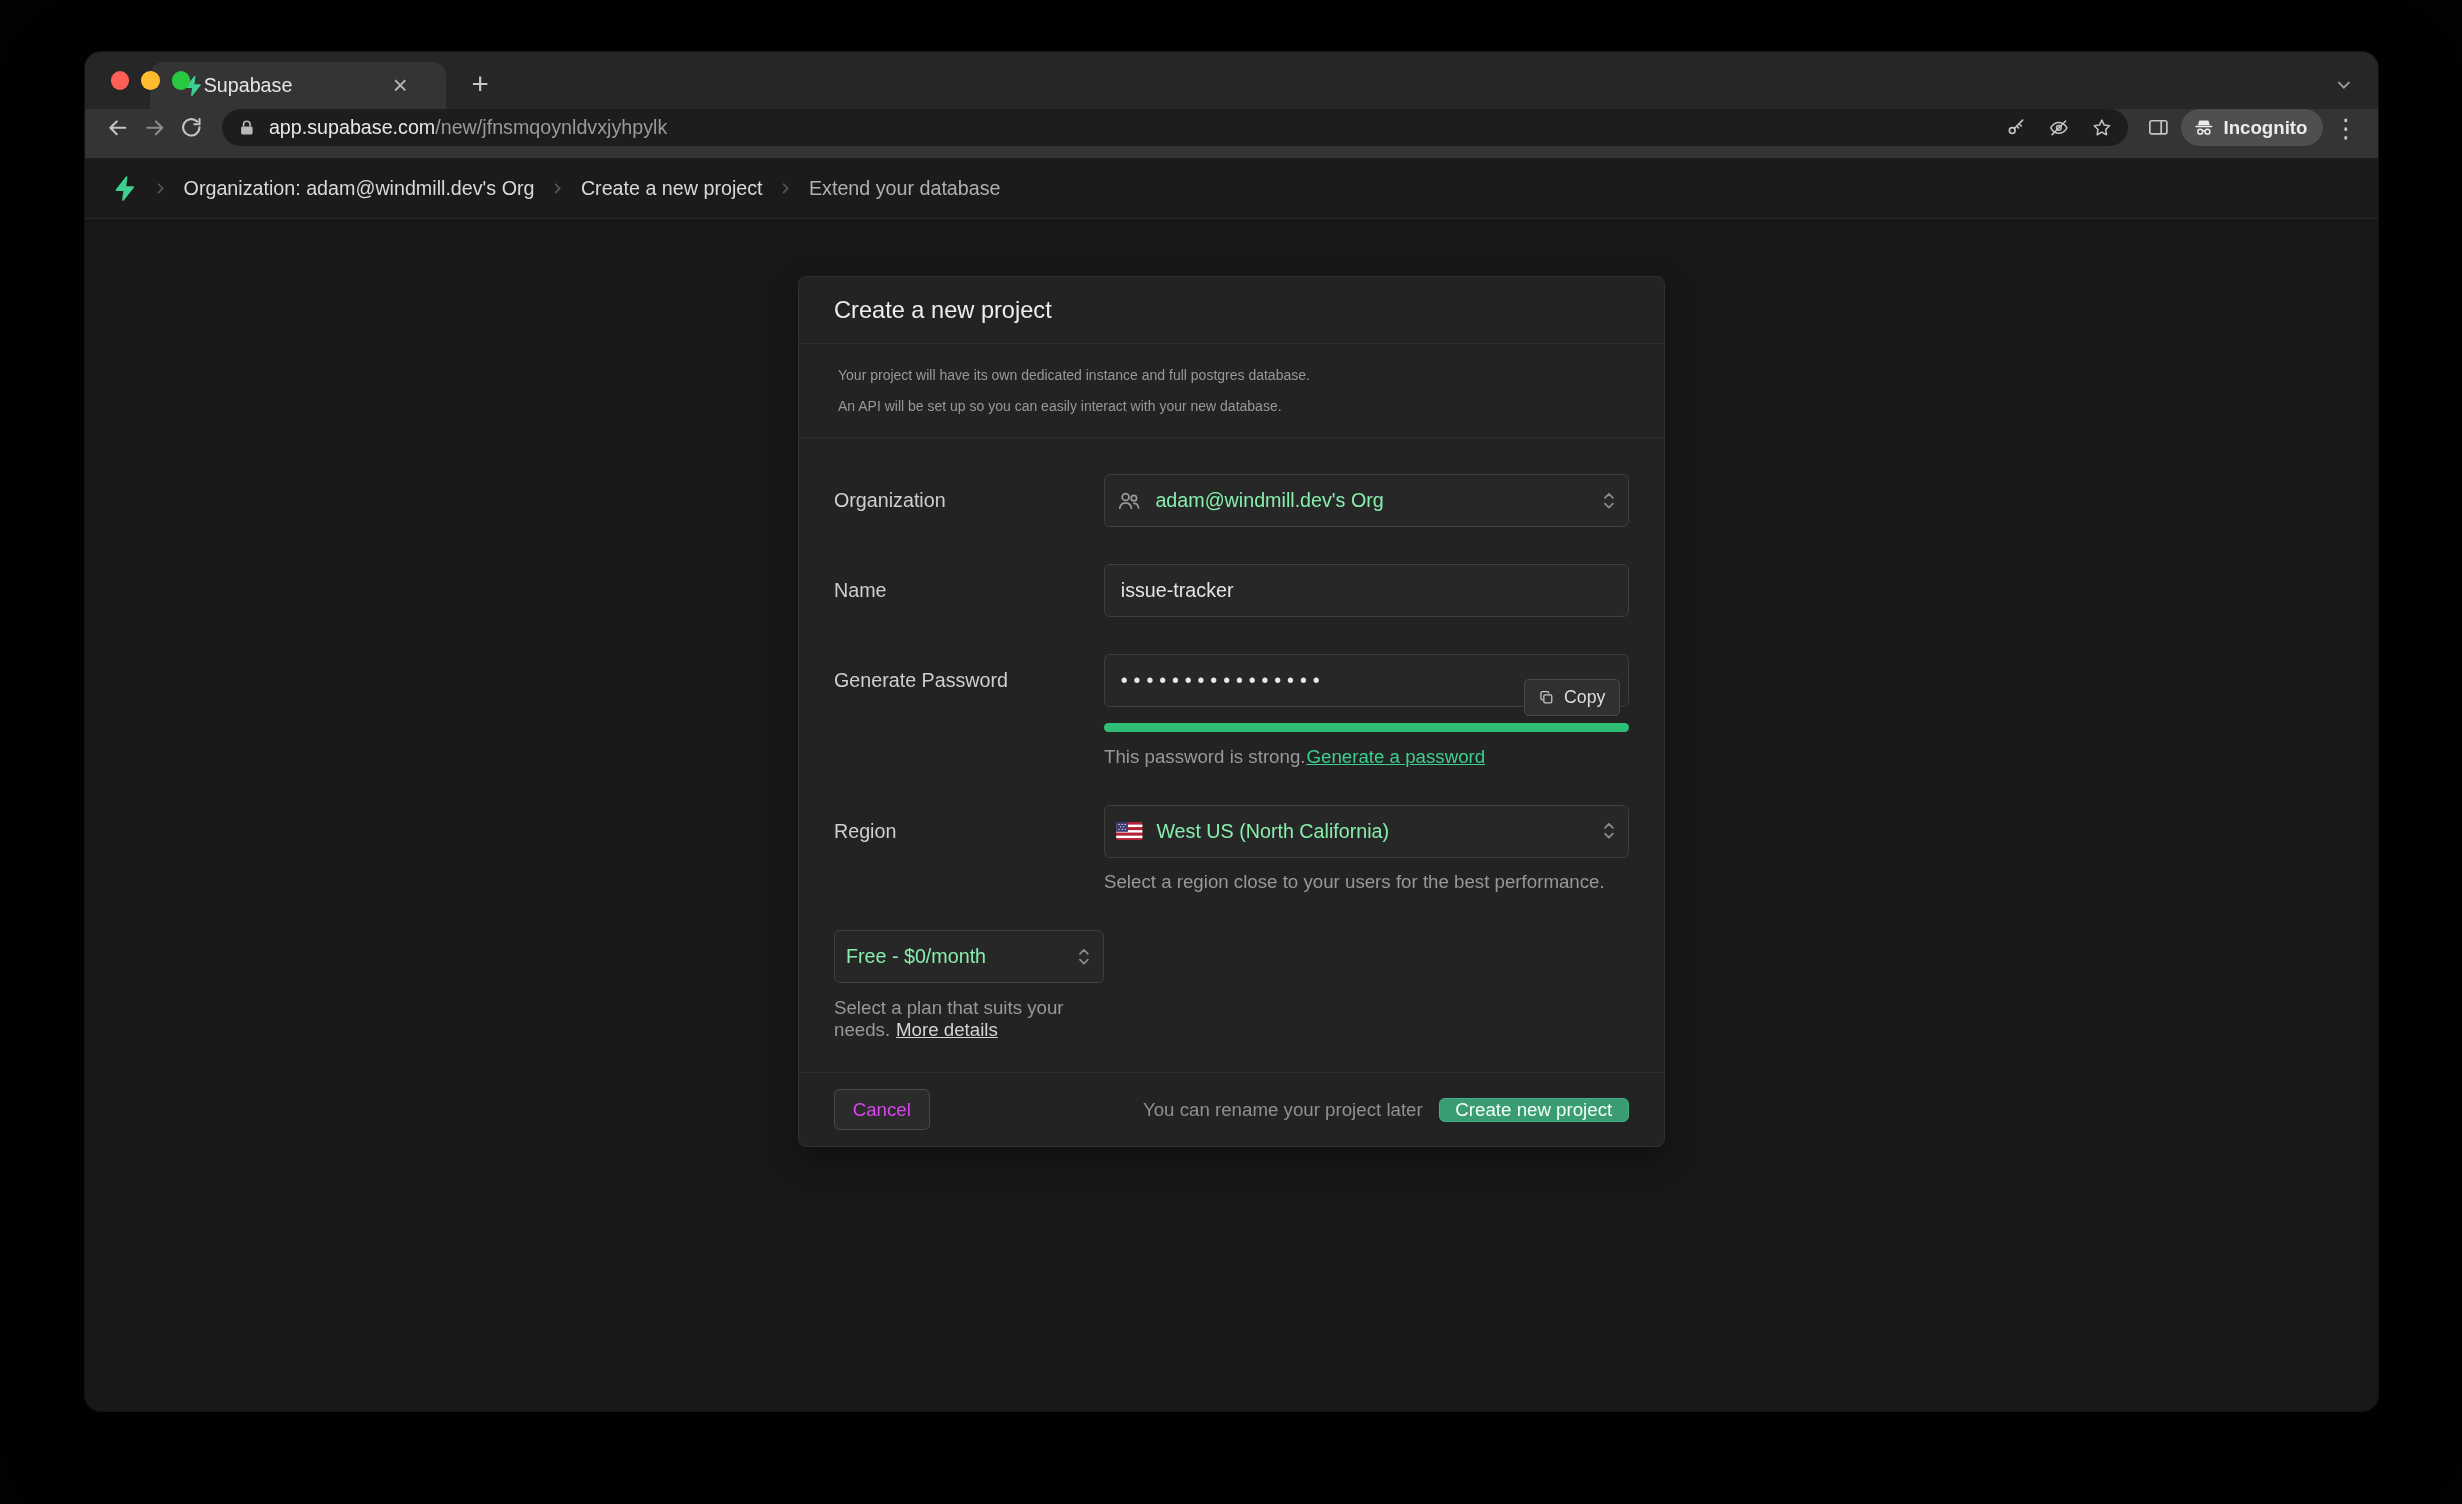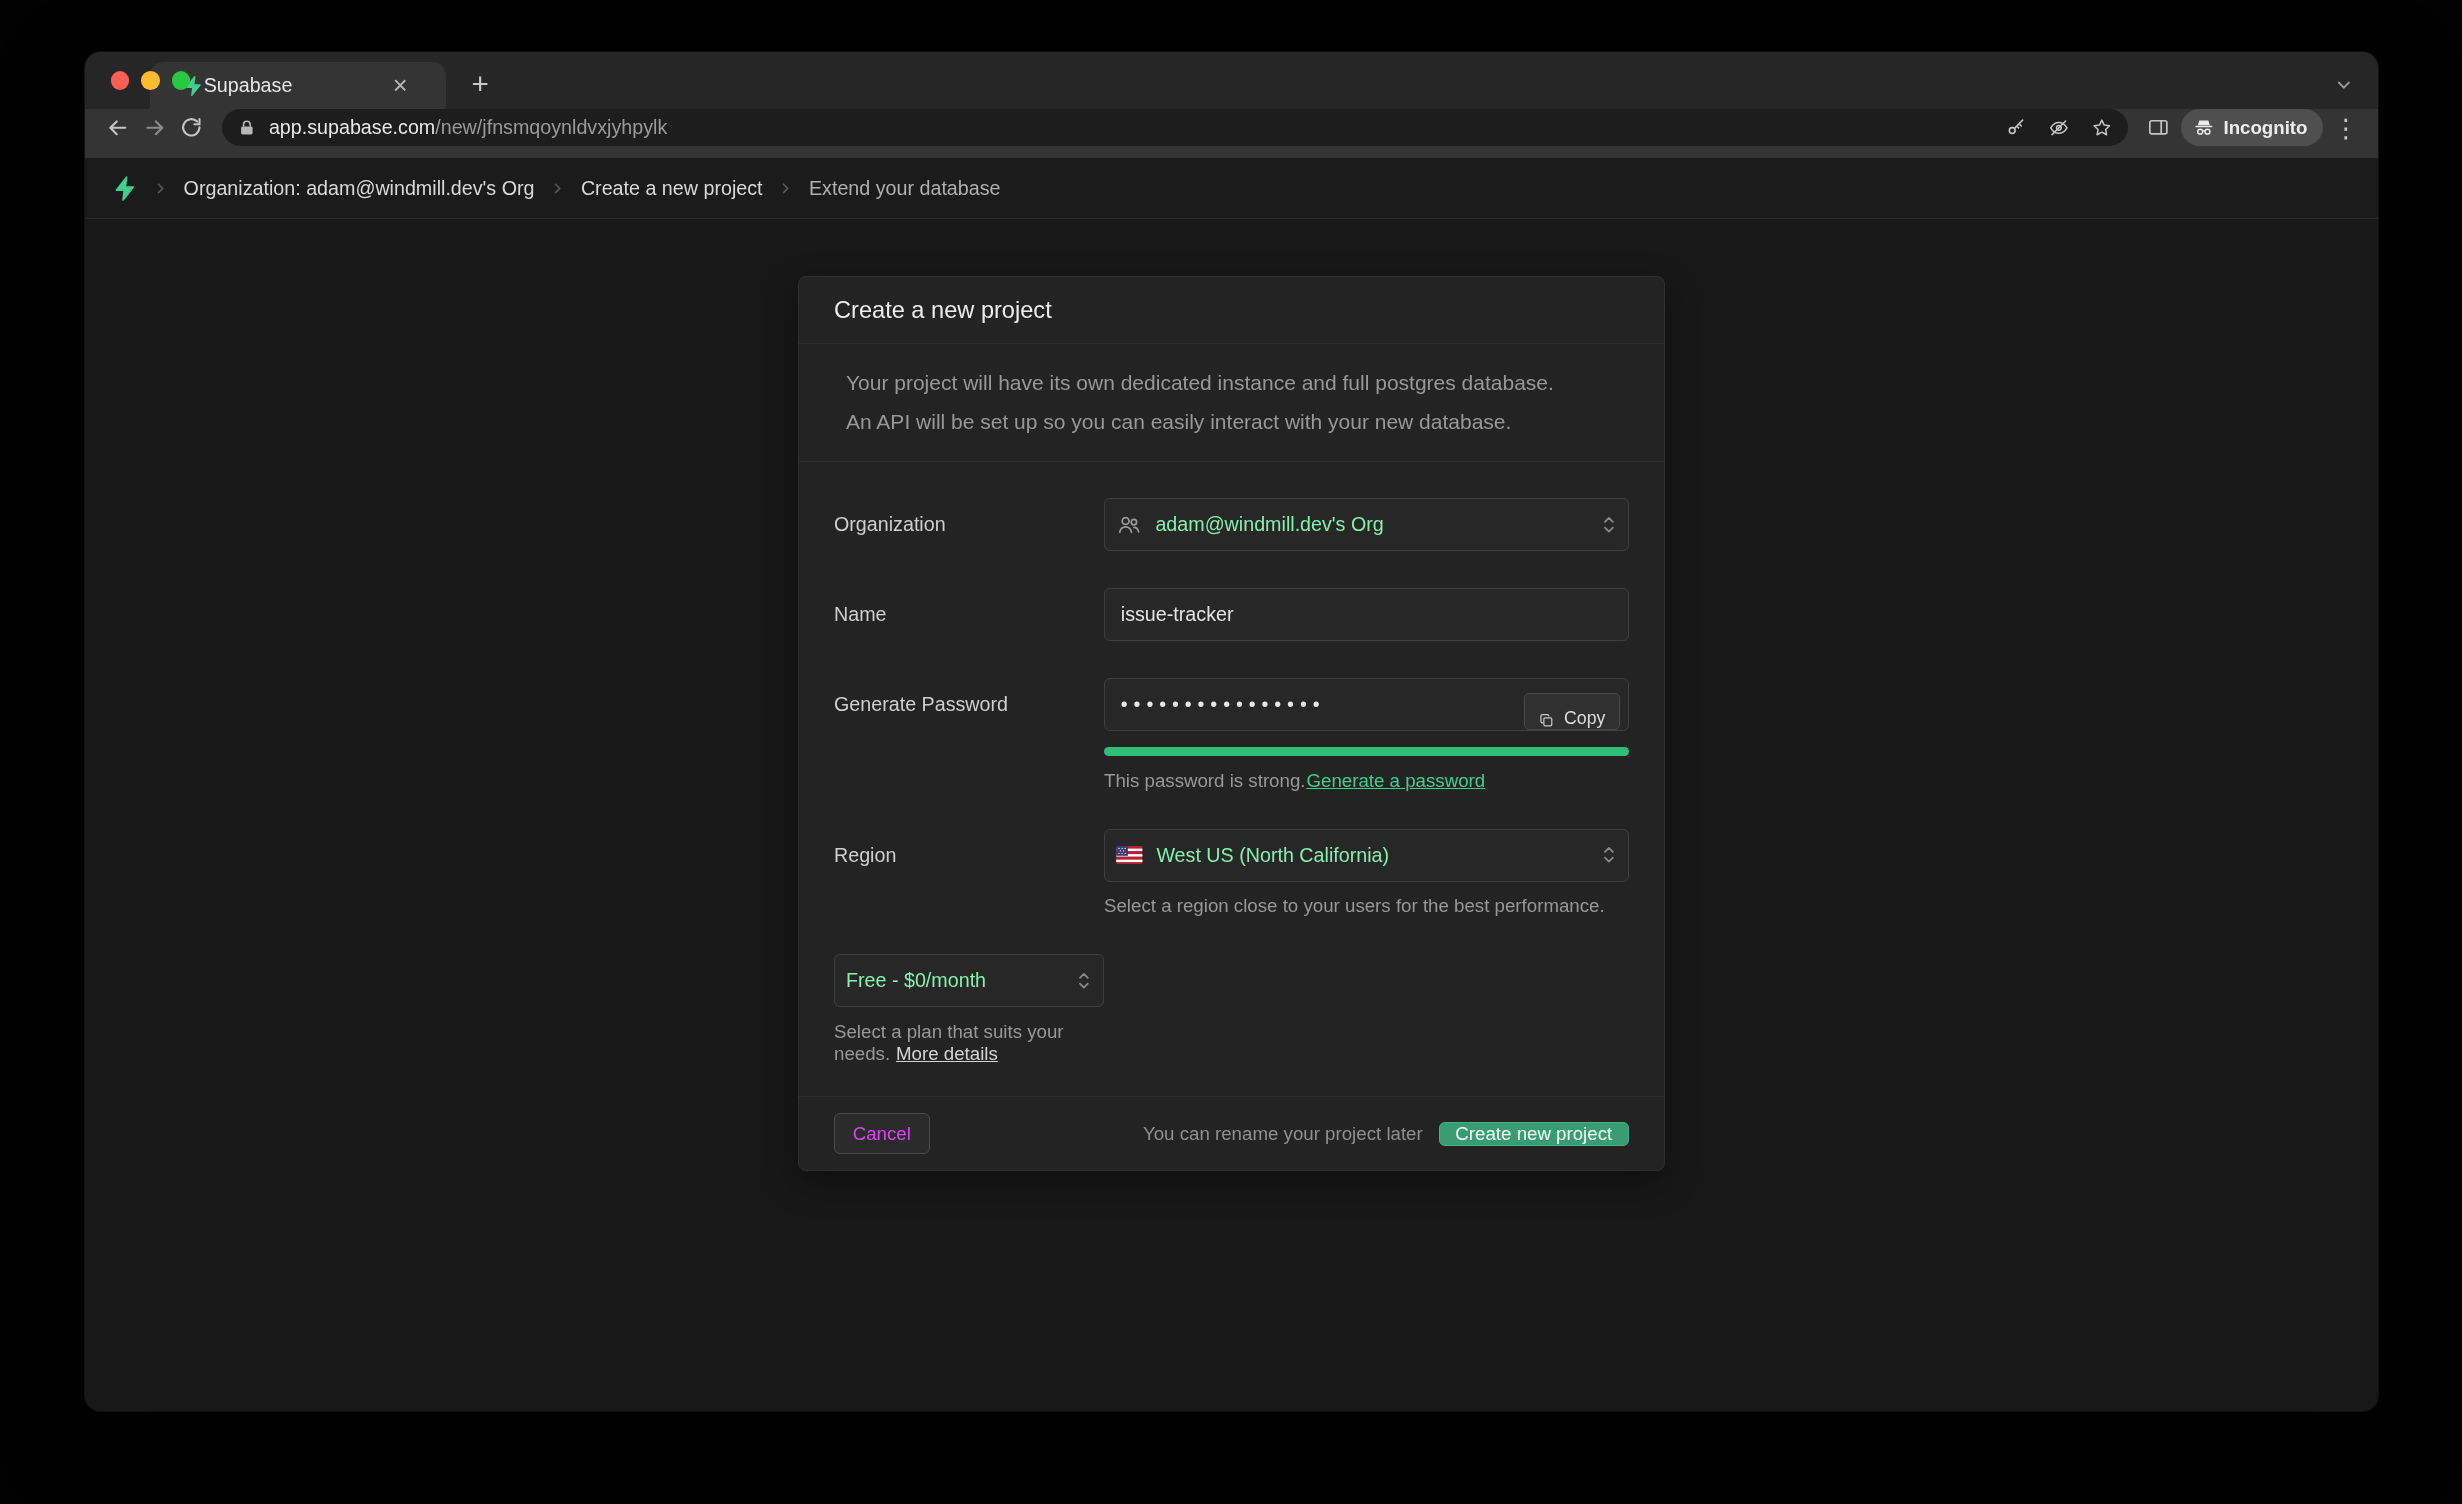--- a/index.html
+++ b/index.html
@@ -63,21 +63,21 @@
   .crumb-sep{display:flex;align-items:center;}
   
   .page{flex:1;background:#181818;overflow:hidden;}
   .card{
     width:867px;margin:57px auto 0;background:#232323;border:1px solid #303030;
     border-radius:7.9px;box-shadow:0 11.8px 33px rgba(0,0,0,.38);
   }
   .card-header{padding:19.7px 35px;border-bottom:1px solid #2e2e2e;}
   .card-title{font-size:23.6px;color:#ededed;font-weight:500;}
   .card-desc{padding:13.8px 35px;border-bottom:1px solid #2e2e2e;}
-  .card-desc p{margin:12px;font-size:21px;line-height:26.6px;color:#989898;}
+  .card-desc p{margin:4px;font-size:14px;line-height:26.6px;color:#989898;}
   .form{padding:36px 35px 0;}
   .row{display:grid;grid-template-columns:270px 1fr;margin-bottom:37px;}
   .flabel{font-size:19.7px;color:#cfcfcf;line-height:53px;}
   .field{
     height:53px;background:#272727;border:1px solid #3f3f3f;border-radius:5.9px;
     display:flex;align-items:center;padding:0 11px;font-size:19.7px;color:#86efac;position:relative;
   }
   .field .val{flex:1;white-space:nowrap;overflow:hidden;}
   .field .lead-icon{margin-right:13.8px;display:flex;align-items:center;}
   .field .updown{display:flex;align-items:center;margin-left:9.9px;}
@@ -85,22 +85,22 @@
     width:100%;height:53px;background:#272727;border:1px solid #3f3f3f;border-radius:5.9px;
     padding:0 15.8px;font-size:19.7px;color:#e4e4e4;font-family:"Liberation Sans",sans-serif;outline:none;
   }
   input.pw-input{
     width:100%;height:53px;background:#272727;border:1px solid #3f3f3f;border-radius:5.9px;
     padding:0 138px 0 15.8px;font-size:19.7px;letter-spacing:5.9px;color:#e8e8e8;
     font-family:"Liberation Sans",sans-serif;outline:none;
   }
   .pw-wrap{position:relative;}
   .copy-btn{
-    position:absolute;right:8.9px;top:15px;height:37px;background:#303030;border:1px solid #4a4a4a;
-    border-radius:4.9px;display:flex;align-items:flex-end;gap:8.9px;padding:0 13.8px;
+    position:absolute;right:8.9px;top:25px;height:37px;background:#303030;border:1px solid #4a4a4a;
+    border-radius:4.9px;display:flex;align-items:center;gap:8.9px;padding:0 13.8px;
     font-size:17.7px;color:#dcdcdc;letter-spacing:0;
   }
   .strength-bar{margin-top:15.8px;height:8.9px;border-radius:4.9px;background:var(--strength-bar);}
   .strength-row{margin-top:13.8px;font-size:18.7px;color:#989898;}
   .gen-link{color:var(--accent);text-decoration:underline;margin-left:1px;cursor:pointer;}
   .helper{margin-top:13.8px;font-size:18.7px;color:#989898;}
   .more-link{color:#d4d4d4;text-decoration:underline;margin-left:5.9px;cursor:pointer;}
   .flag{border-radius:2px;overflow:hidden;display:flex;}
   
   .card-footer{

